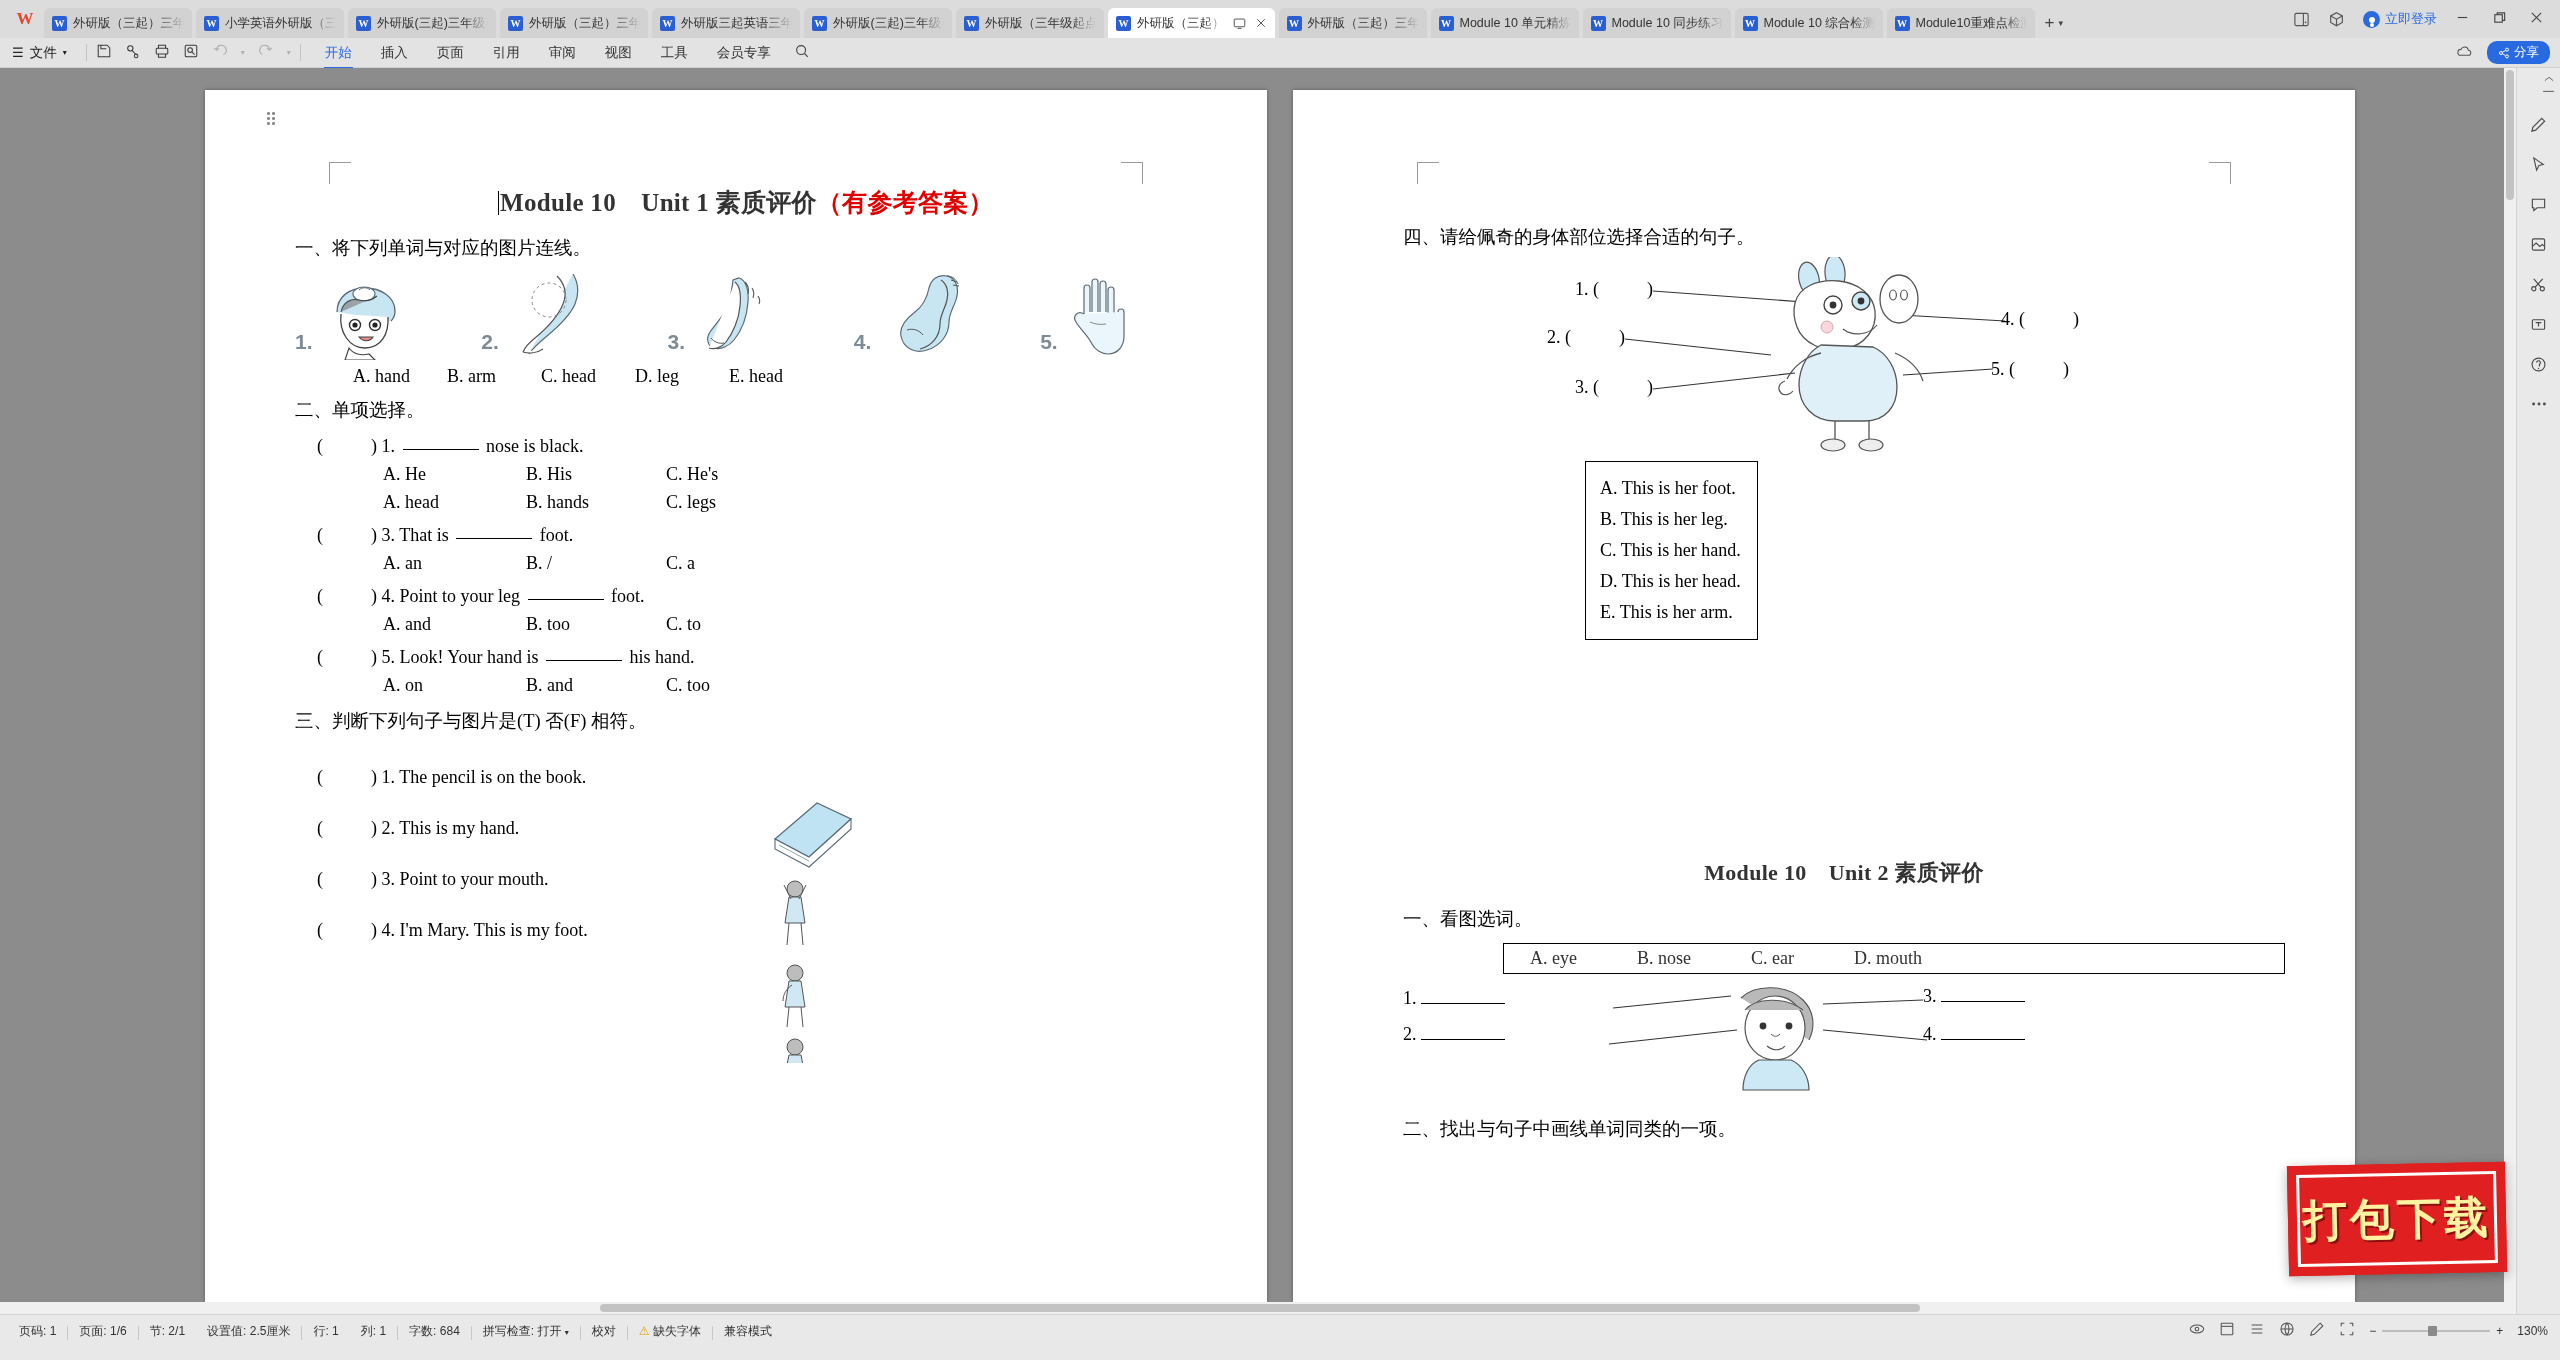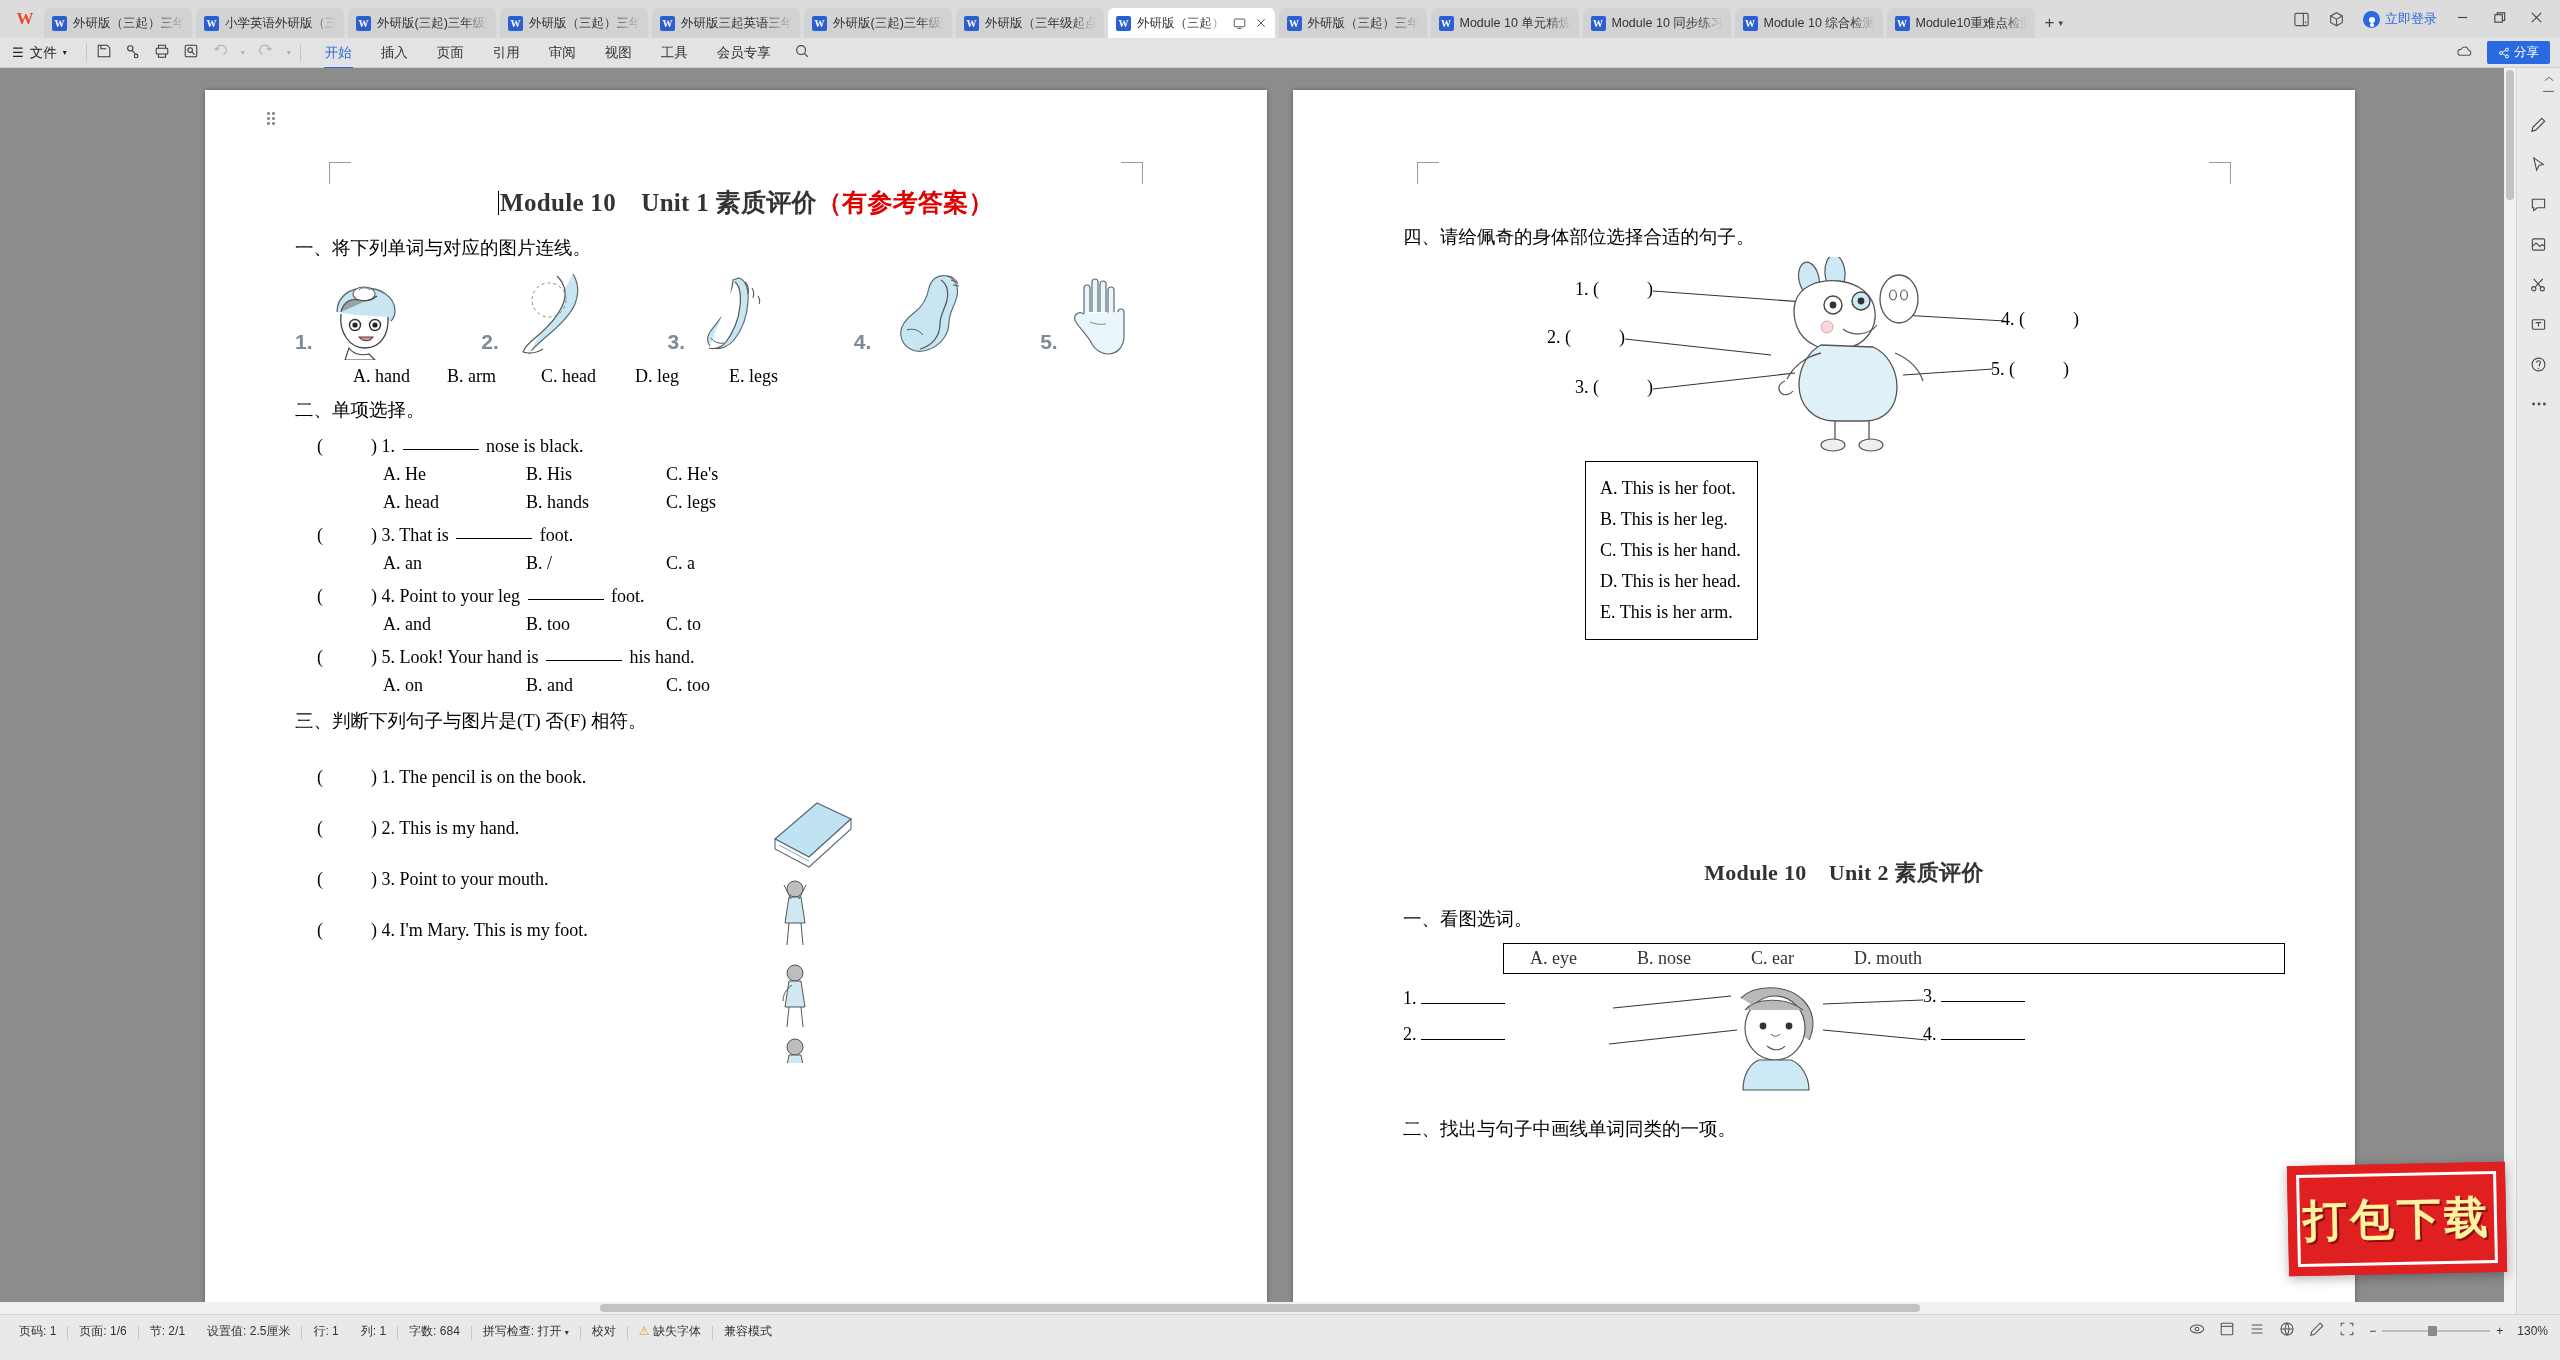--- a/index.html
+++ b/index.html
@@ -114,21 +114,21 @@
   .ribbon-tabs { display: flex; align-items: flex-end; gap: 27px; margin-left: 14px; }
   .rtab { font-size: 13.5px; color: #333; position: relative; padding: 4px 1px; }
   .rtab.active { color: #2a6ae0; font-weight: normal; }
   .rtab.active::after {
     content: ""; position: absolute; left: 0; right: 0; bottom: -3px;
     height: 2px; background: #2a6ae0;
   }
   .search-ic { margin-left: 22px; color: #444; }
   .ribbon-right { margin-left: auto; display: flex; align-items: center; gap: 14px; padding-right: 10px; }
   .share-btn {
-    background: #2a6ae0; color: #fff; border-radius: 2px;
+    background: #2a6ae0; color: #fff; border-radius: 10px;
     padding: 3px 11px; font-size: 12.5px; display: flex; align-items: center; gap: 4px;
   }
 
   
   .workspace {
     position: relative;
     height: 1272px;
     background: #8c8c8c;
     overflow: hidden;
   }
@@ -559,21 +559,21 @@
                 <path d="M26 48c4 2 10 3 16 2" fill="none" stroke="#6c7c88" stroke-width=".9"></path>
               </svg>
             </div>
           </div>
 
           <div class="opts" style="margin-top:6px; padding-left:58px;">
             <span style="width:94px">A. hand</span>
             <span style="width:94px">B. arm</span>
             <span style="width:94px">C. head</span>
             <span style="width:94px">D. leg</span>
-            <span>E. legs</span>
+            <span>E. head</span>
           </div>
 
           <div class="sec-head" style="margin-top:10px;">二、单项选择。</div>
 
           <div class="qline" style="padding-left:22px; margin-top:14px;">
             <span>(<span class="paren"></span><span>) 1. </span></span><span class="blank"></span><span> nose is black.</span>
           </div>
           <div class="opts" style="padding-left:88px; margin-top:7px;">
             <span style="width:143px">A. He</span>
             <span style="width:140px">B. His</span>

